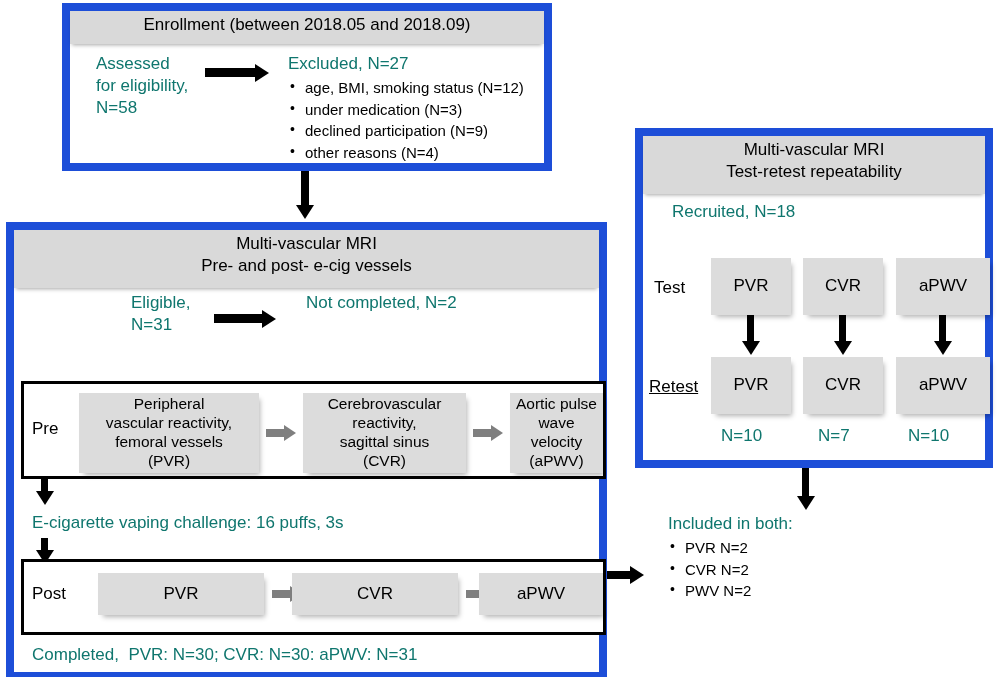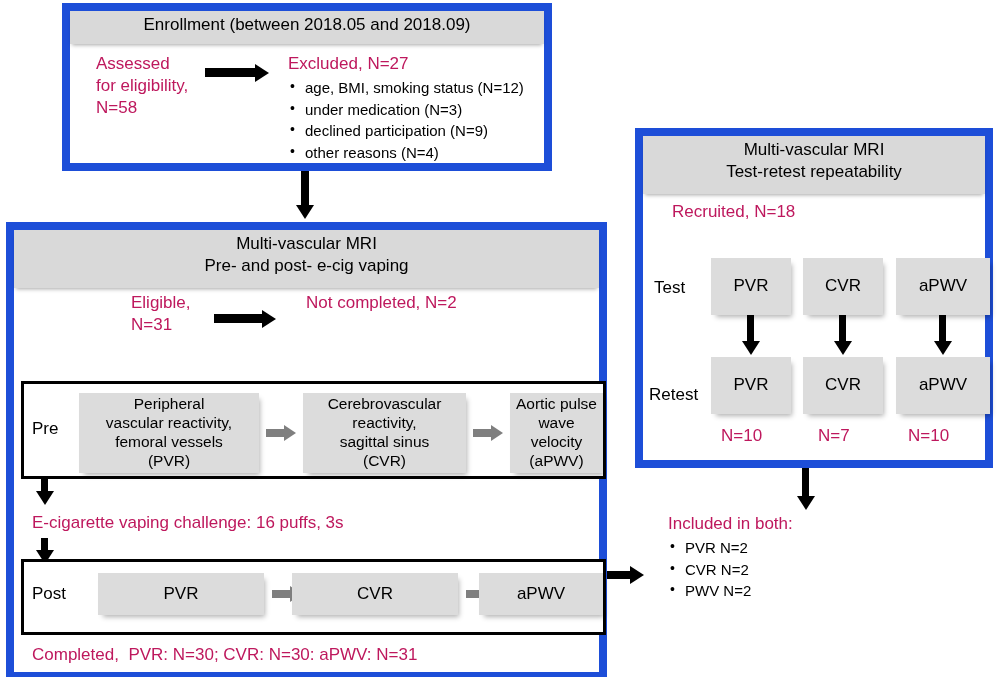--- a/index.html
+++ b/index.html
@@ -63,21 +63,21 @@
     color: #000;
   }
   .gbox.small { font-size: 17px; }
 
   
   .txt {
     position: absolute;
     font-size: 17px;
     line-height: 1.30;
     white-space: pre;
-    color: #be185d;
+    color: #0f766e;
   }
 
   ul.bullets {
     margin: 0;
     padding: 0;
     list-style: none;
   }
   ul.bullets li {
     position: relative;
     padding-left: 17px;
@@ -147,21 +147,21 @@
 
   <div>
     <div class="shaft-v" style="left:301px; top:171px; width:8px; height:38px;"></div>
     <div class="head-down" style="left:296px; top:205px;"></div>
   </div>
 
   <div class="abs panel" style="left:6px; top:222px; width:601px; height:458px;">
 
     <div class="panel-header" style="height:52px;">
       <div>Multi-vascular MRI</div>
-      <div>Pre- and post- e-cig vaping</div>
+      <div>Pre- and post- e-cig vessels</div>
     </div>
 
     <div class="txt" style="left:117px; top:62px;">Eligible,
 N=31</div>
 
     <div class="txt" style="left:292px; top:62px;">Not completed, N=2</div>
 
     <ul class="bullets abs" style="left:292px; top:86px; width:280px;">
     </ul>
 
@@ -242,21 +242,21 @@
   <div class="abs panel" style="left:635px; top:128px; width:358px; height:340px;">
 
     <div class="panel-header" style="height:52px;">
       <div>Multi-vascular MRI</div>
       <div>Test-retest repeatability</div>
     </div>
 
     <div class="txt" style="left:29px; top:65px;">Recruited, N=18</div>
 
     <div class="row-label" style="left:11px; top:142px;">Test</div>
-    <div class="row-label" style="left:6px; top:249px;">Retest</div>
+    <div class="row-label" style="left:6px; top:241px;text-decoration:underline;">Retest</div>
 
     <div class="abs gbox small" style="left:68px; top:122px; width:80px; height:57px;">PVR</div>
     <div class="abs gbox small" style="left:160px; top:122px; width:80px; height:57px;">CVR</div>
     <div class="abs gbox small" style="left:253px; top:122px; width:94px; height:57px;">aPWV</div>
 
     <div>
       <div class="shaft-v" style="left:104px; top:179px; width:7px; height:32px;"></div>
       <div class="head-down" style="left:98.5px; top:205px;"></div>
     </div>
     <div>

